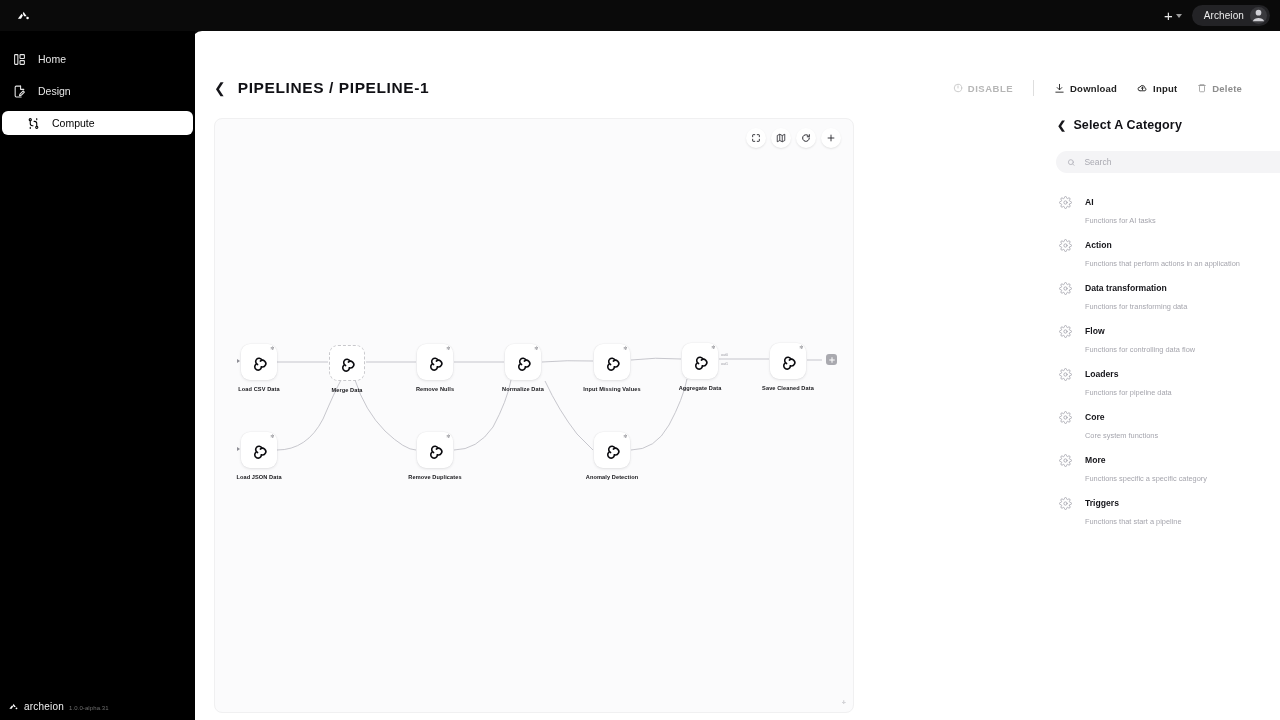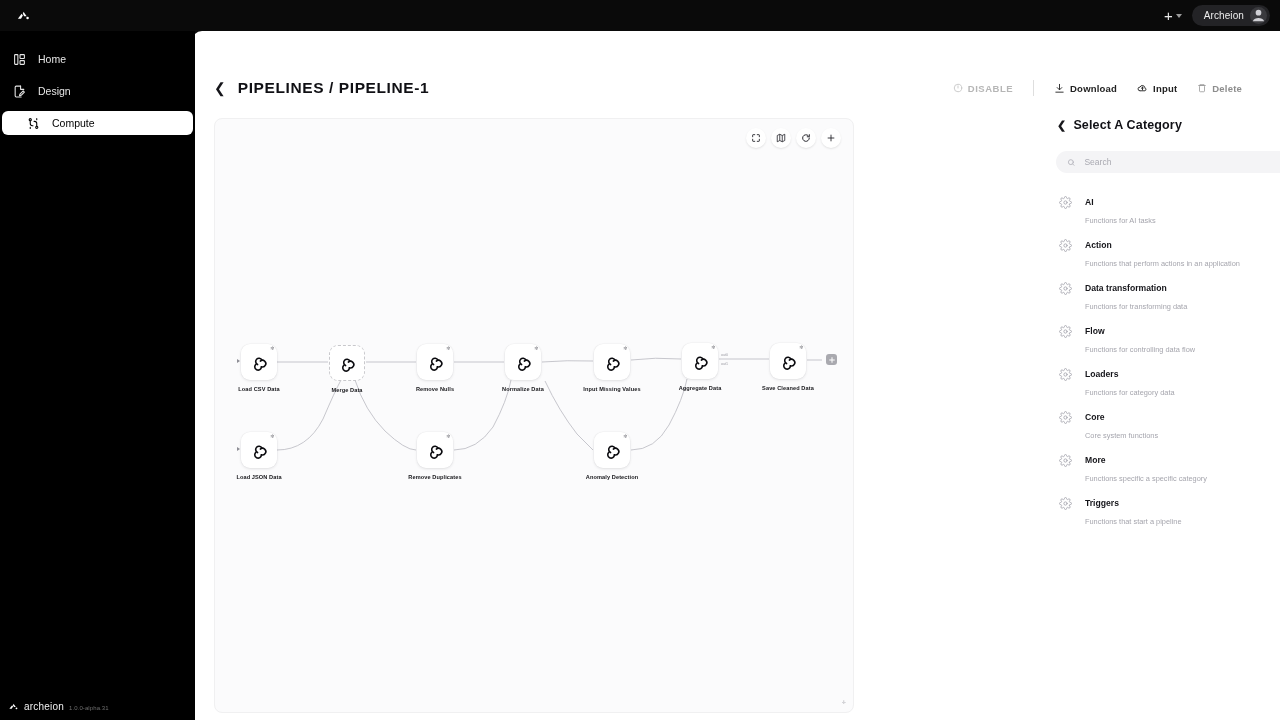--- a/index.html
+++ b/index.html
@@ -566,21 +566,21 @@
 
       <div class="cat-row">
         <span class="cat-ico">
           <svg width="13" height="13" viewBox="0 0 24 24" fill="none" stroke="#adadb5" stroke-width="1.8" stroke-linecap="round" stroke-linejoin="round">
               <circle cx="12" cy="12" r="3"></circle>
               <path d="M19.4 15a1.6 1.6 0 0 0 .3 1.8l.1.1a2 2 0 1 1-2.8 2.8l-.1-.1a1.6 1.6 0 0 0-1.8-.3 1.6 1.6 0 0 0-1 1.5V21a2 2 0 1 1-4 0v-.1A1.6 1.6 0 0 0 9 19.4a1.6 1.6 0 0 0-1.8.3l-.1.1a2 2 0 1 1-2.8-2.8l.1-.1a1.6 1.6 0 0 0 .3-1.8 1.6 1.6 0 0 0-1.5-1H3a2 2 0 1 1 0-4h.1A1.6 1.6 0 0 0 4.6 9a1.6 1.6 0 0 0-.3-1.8l-.1-.1a2 2 0 1 1 2.8-2.8l.1.1a1.6 1.6 0 0 0 1.8.3H9a1.6 1.6 0 0 0 1-1.5V3a2 2 0 1 1 4 0v.1a1.6 1.6 0 0 0 1 1.5 1.6 1.6 0 0 0 1.8-.3l.1-.1a2 2 0 1 1 2.8 2.8l-.1.1a1.6 1.6 0 0 0-.3 1.8V9a1.6 1.6 0 0 0 1.5 1H21a2 2 0 1 1 0 4h-.1a1.6 1.6 0 0 0-1.5 1z"></path>
             </svg>
         </span>
         <span>
           <span class="cat-name">Loaders</span><br>
-          <span class="cat-desc">Functions for category data</span>
+          <span class="cat-desc">Functions for pipeline data</span>
         </span>
       </div>
 
       <div class="cat-row">
         <span class="cat-ico">
           <svg width="13" height="13" viewBox="0 0 24 24" fill="none" stroke="#adadb5" stroke-width="1.8" stroke-linecap="round" stroke-linejoin="round">
               <circle cx="12" cy="12" r="3"></circle>
               <path d="M19.4 15a1.6 1.6 0 0 0 .3 1.8l.1.1a2 2 0 1 1-2.8 2.8l-.1-.1a1.6 1.6 0 0 0-1.8-.3 1.6 1.6 0 0 0-1 1.5V21a2 2 0 1 1-4 0v-.1A1.6 1.6 0 0 0 9 19.4a1.6 1.6 0 0 0-1.8.3l-.1.1a2 2 0 1 1-2.8-2.8l.1-.1a1.6 1.6 0 0 0 .3-1.8 1.6 1.6 0 0 0-1.5-1H3a2 2 0 1 1 0-4h.1A1.6 1.6 0 0 0 4.6 9a1.6 1.6 0 0 0-.3-1.8l-.1-.1a2 2 0 1 1 2.8-2.8l.1.1a1.6 1.6 0 0 0 1.8.3H9a1.6 1.6 0 0 0 1-1.5V3a2 2 0 1 1 4 0v.1a1.6 1.6 0 0 0 1 1.5 1.6 1.6 0 0 0 1.8-.3l.1-.1a2 2 0 1 1 2.8 2.8l-.1.1a1.6 1.6 0 0 0-.3 1.8V9a1.6 1.6 0 0 0 1.5 1H21a2 2 0 1 1 0 4h-.1a1.6 1.6 0 0 0-1.5 1z"></path>
             </svg>
         </span>

